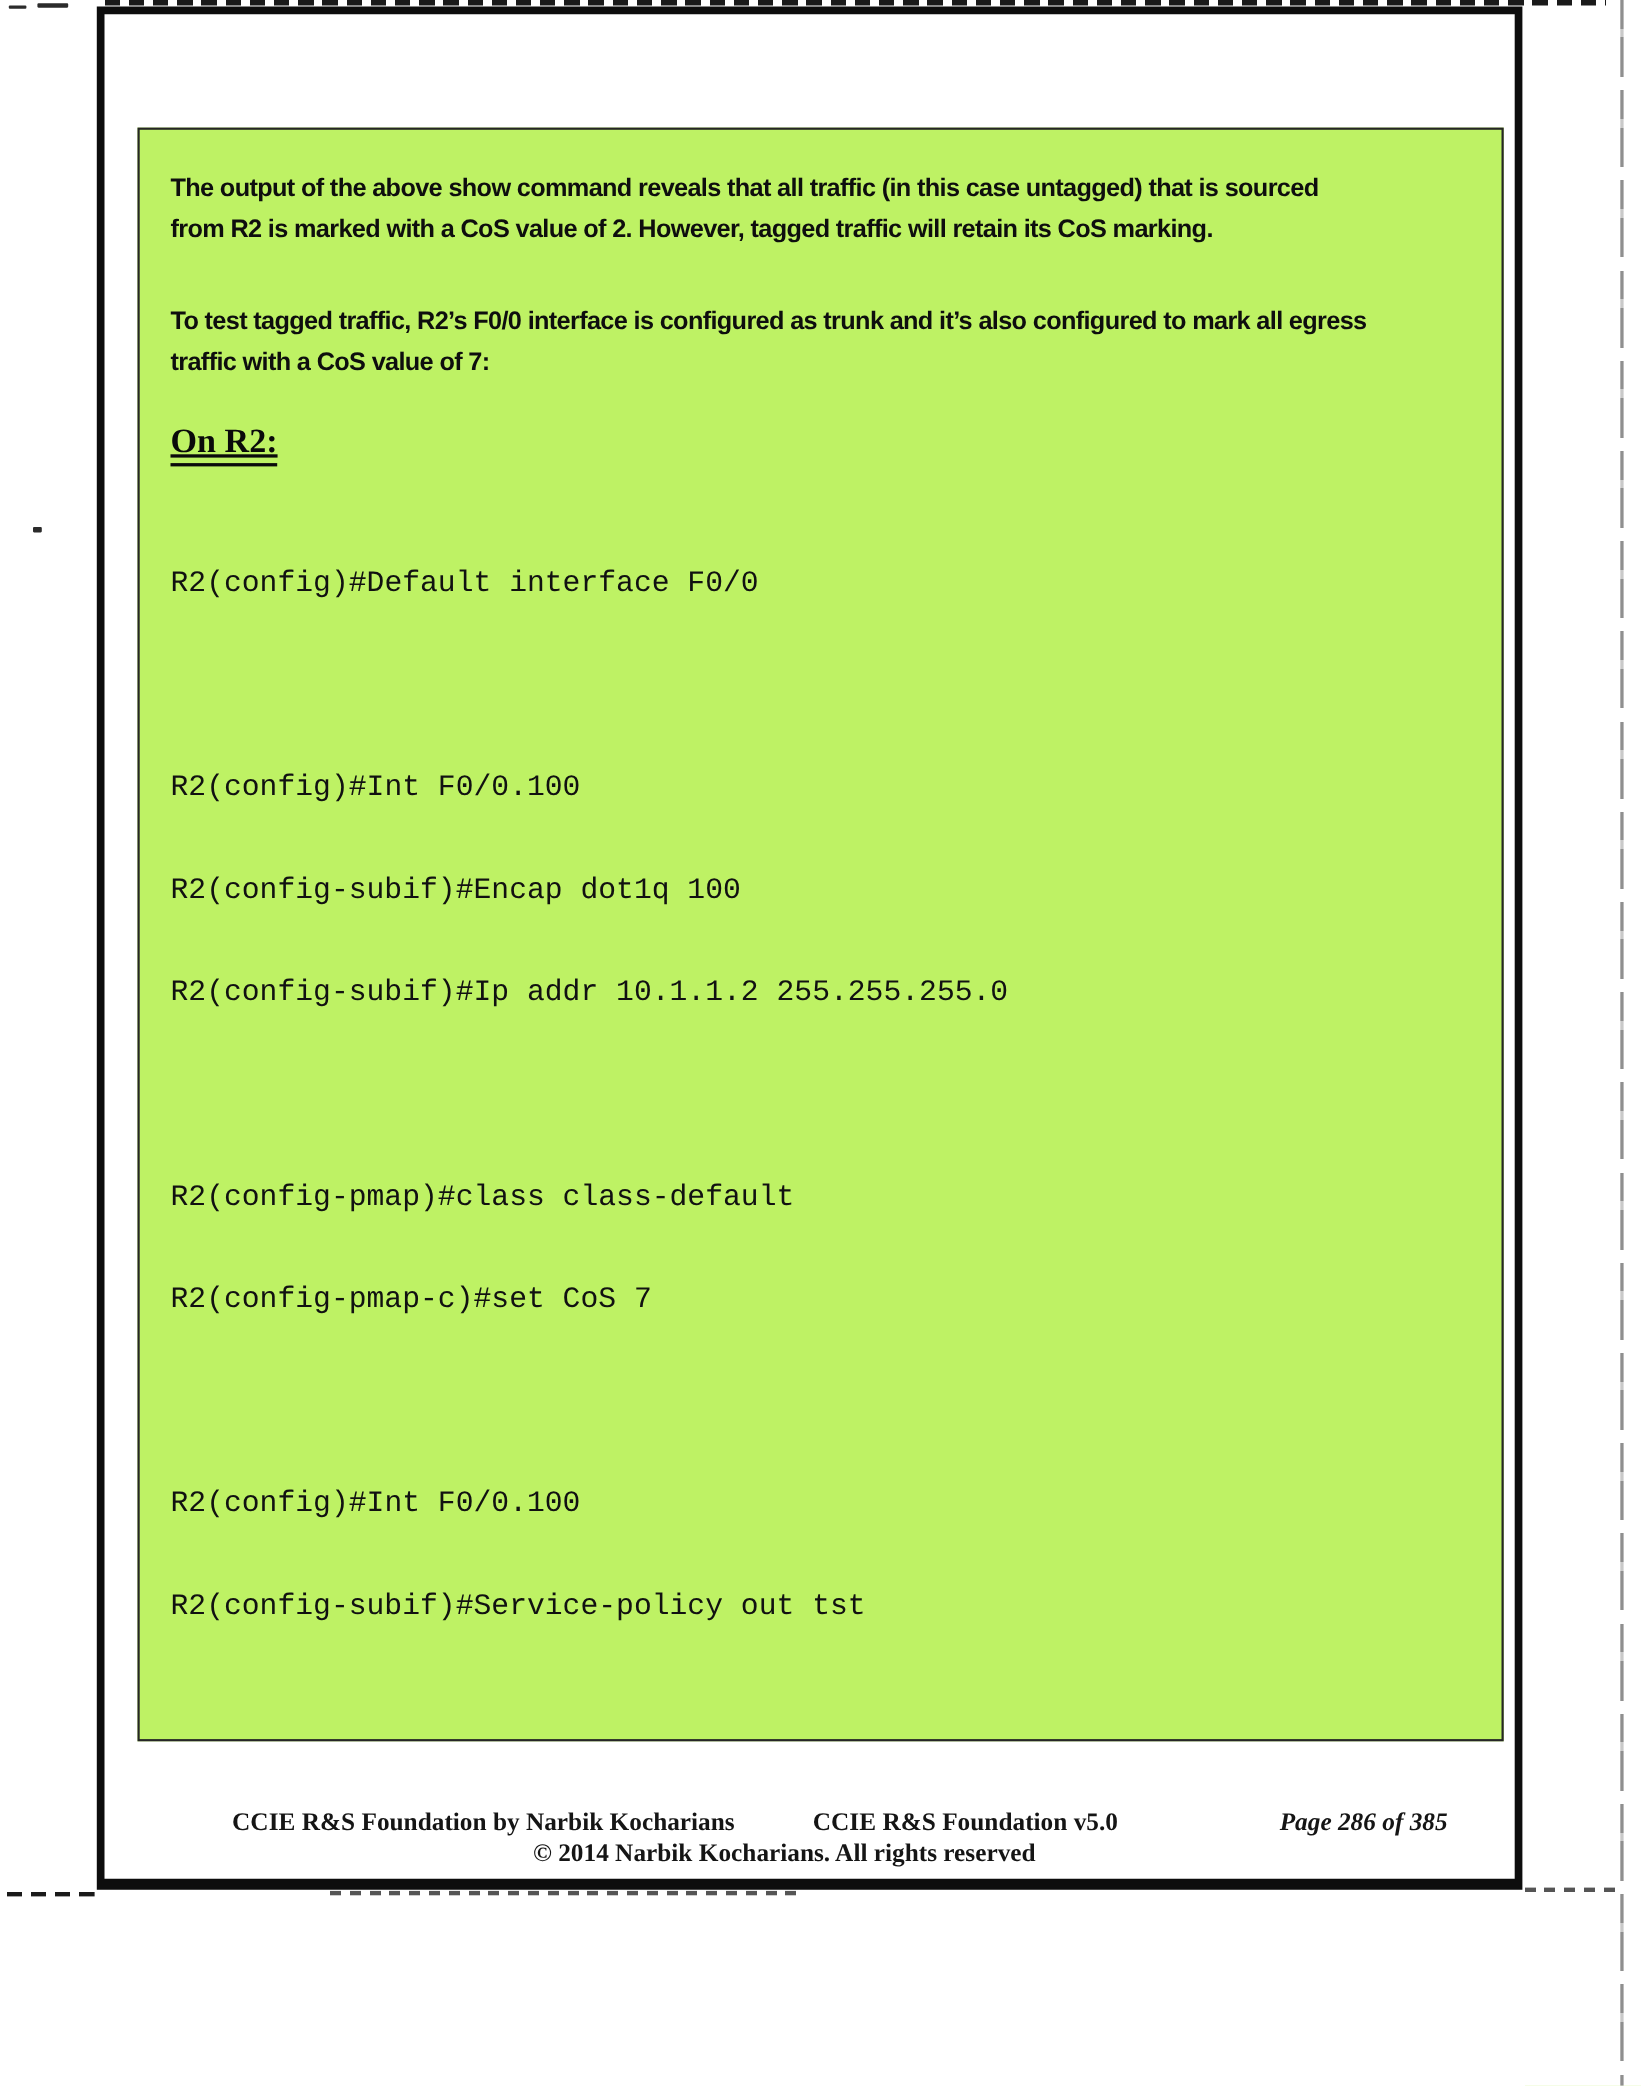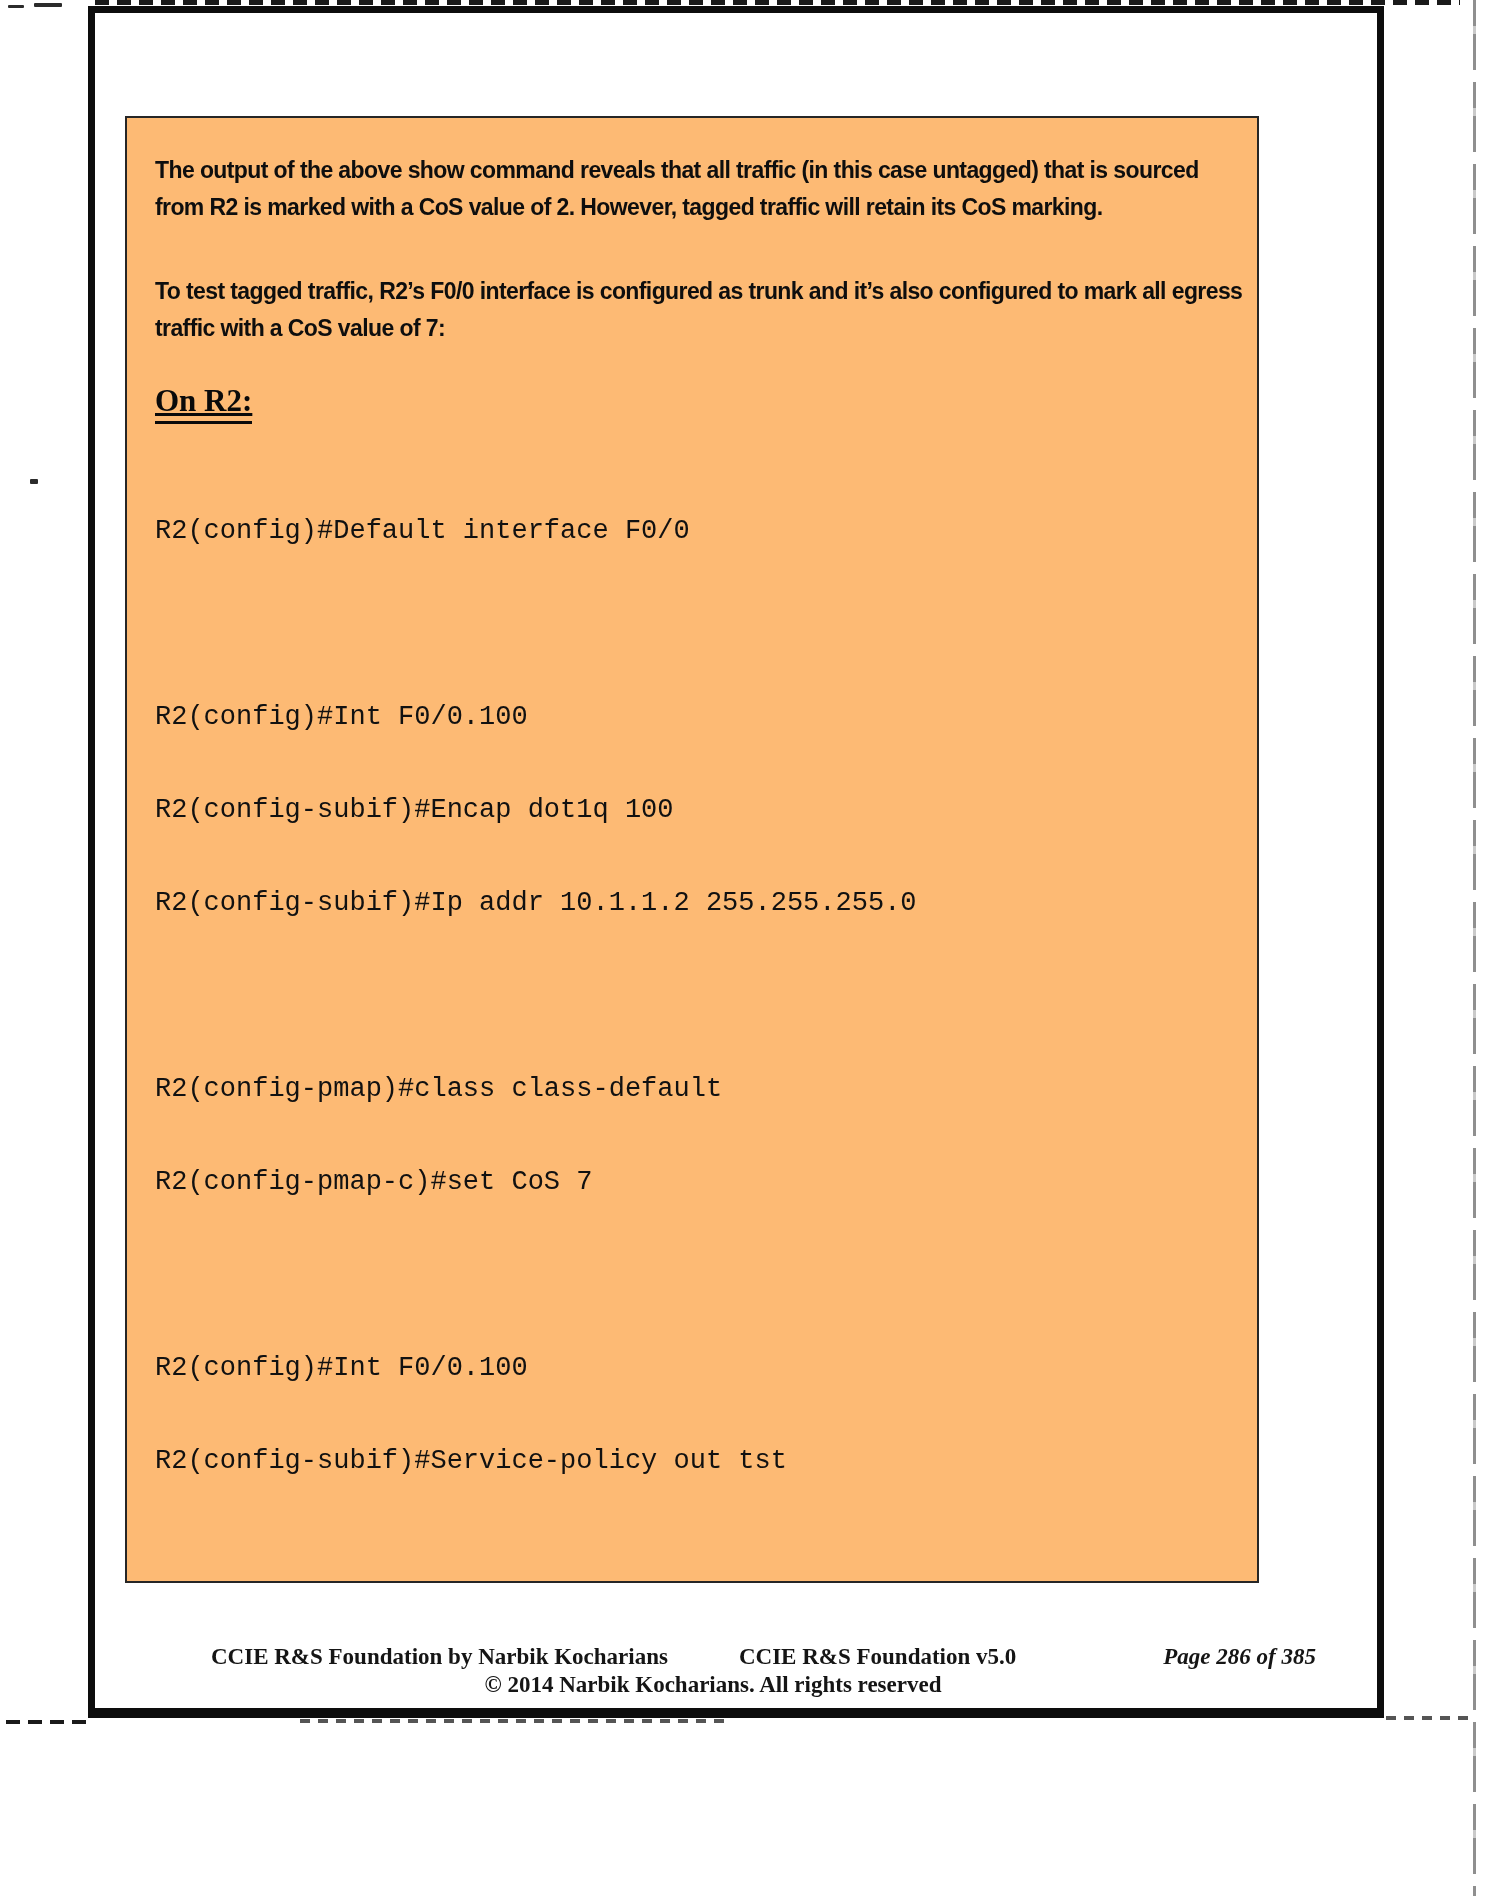--- a/index.html
+++ b/index.html
@@ -15,26 +15,26 @@
     position:absolute;left:88px;top:6px;
     width:1296px;height:1712px;
     border:7px solid #0d0d0d;
     border-bottom-width:10px;
     box-sizing:border-box;
     background:#ffffff;
   }
   
   .content-box{
     position:absolute;left:125px;top:116px;
-    width:1134px;height:1467px;
+    width:1242px;height:1467px;
     border:2px solid #262626;
     box-sizing:border-box;
     padding:34px 40px 0 28px;
     overflow:hidden;
-    background:#fdba74;
+    background:#bef264;
   }
   .para{
     font-weight:bold;
     font-size:23px;
     letter-spacing:-0.6px;
     line-height:37px;
     color:#0e0e0e;
     white-space:nowrap;
   }
   .heading{

